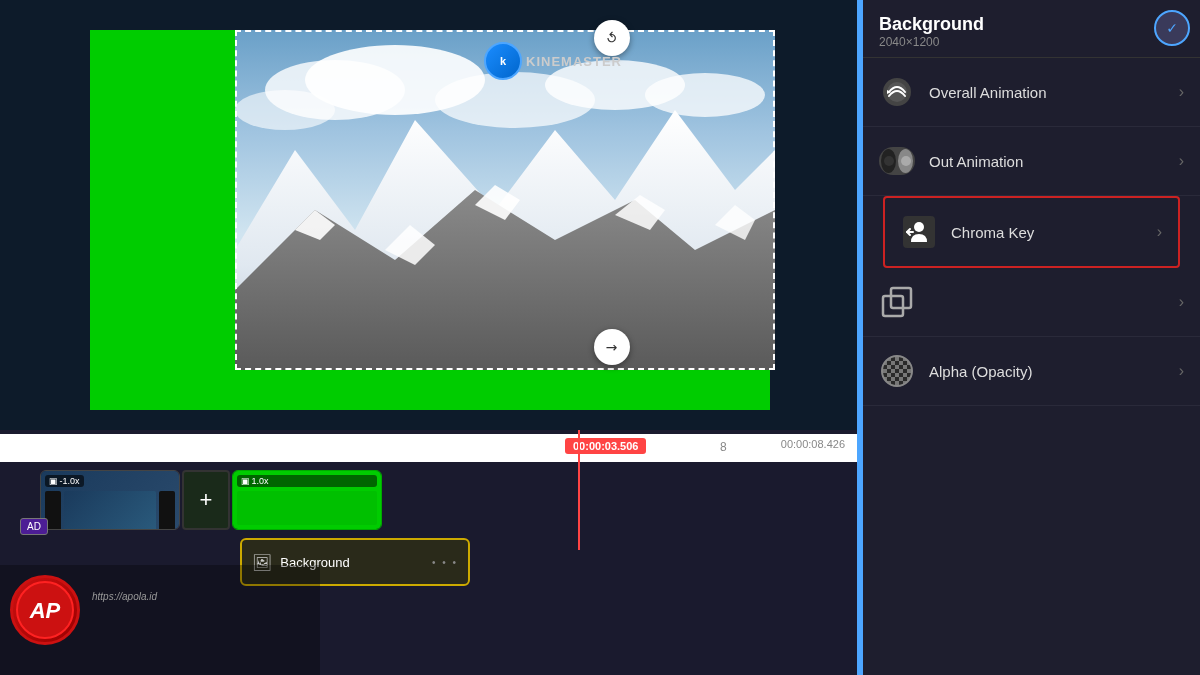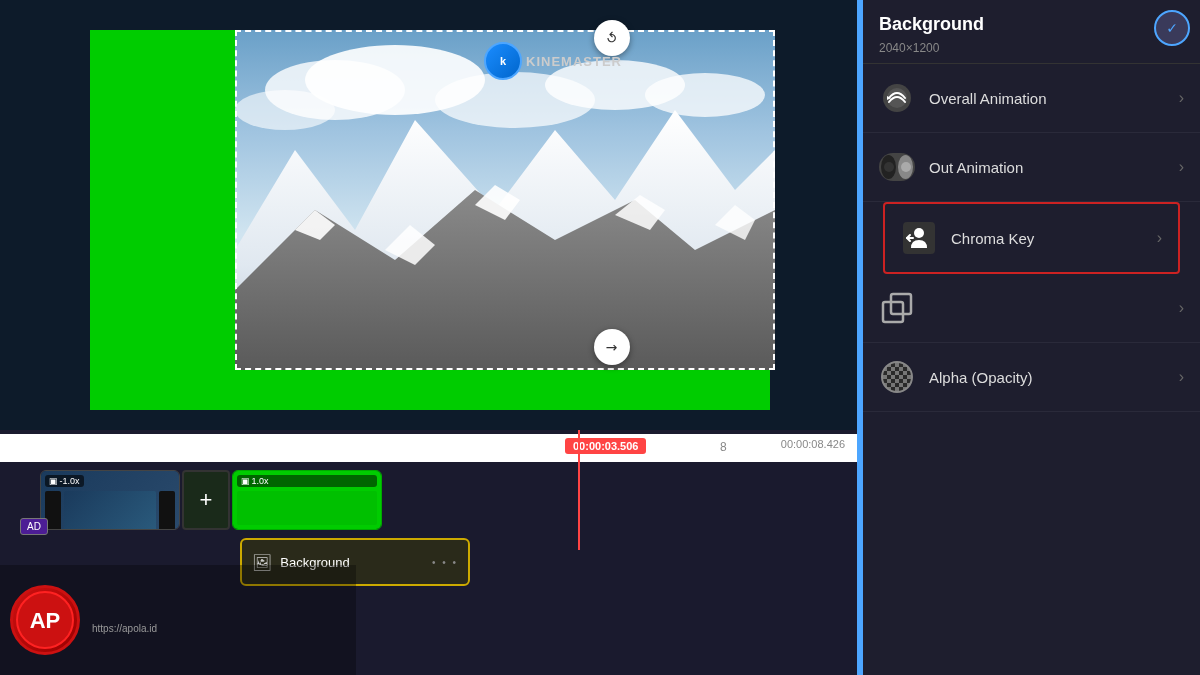--- a/index.html
+++ b/index.html
@@ -325,27 +325,27 @@
       padding: 2px 6px;
       border-radius: 3px;
       border: 1px solid #777;
     }
 
     
     .watermark {
       position: absolute;
       bottom: 0;
       left: 0;
-      width: 356px;
+      width: 320px;
       height: 110px;
       display: flex;
-      align-items: center;
       gap: 12px;
       padding: 10px;
       background: rgba(0,0,0,0.3);
+      font-style: italic;
     }
 
     .watermark-logo {
       width: 70px;
       height: 70px;
       border-radius: 50%;
       background: linear-gradient(135deg, #cc1111, #990000);
       border: 3px solid #cc1111;
       display: flex;
       align-items: center;
@@ -389,21 +389,21 @@
 
     .panel-title {
       color: white;
       font-size: 18px;
       font-weight: 700;
     }
 
     .panel-dims {
       color: #888;
       font-size: 12px;
-      margin-top: 6px;
+      margin-top: 0;
     }
 
     .panel-close-btn {
       position: absolute;
       right: 10px;
       top: 10px;
       width: 36px;
       height: 36px;
       border-radius: 50%;
       background: #3a3a5a;

